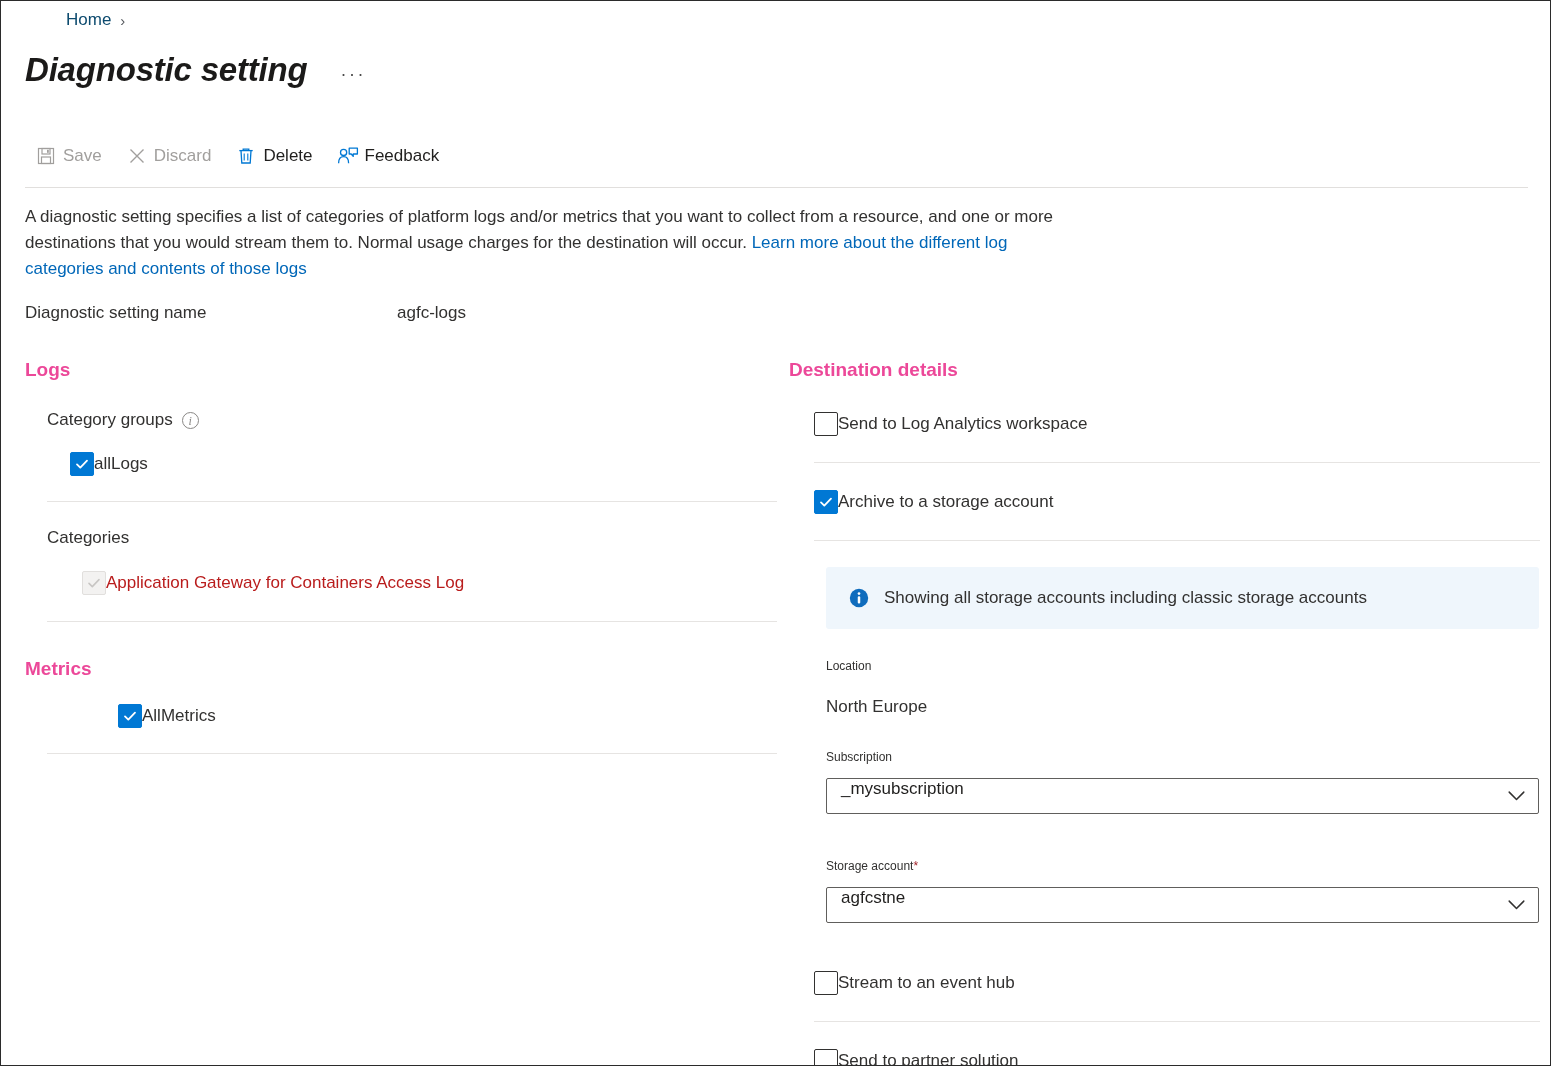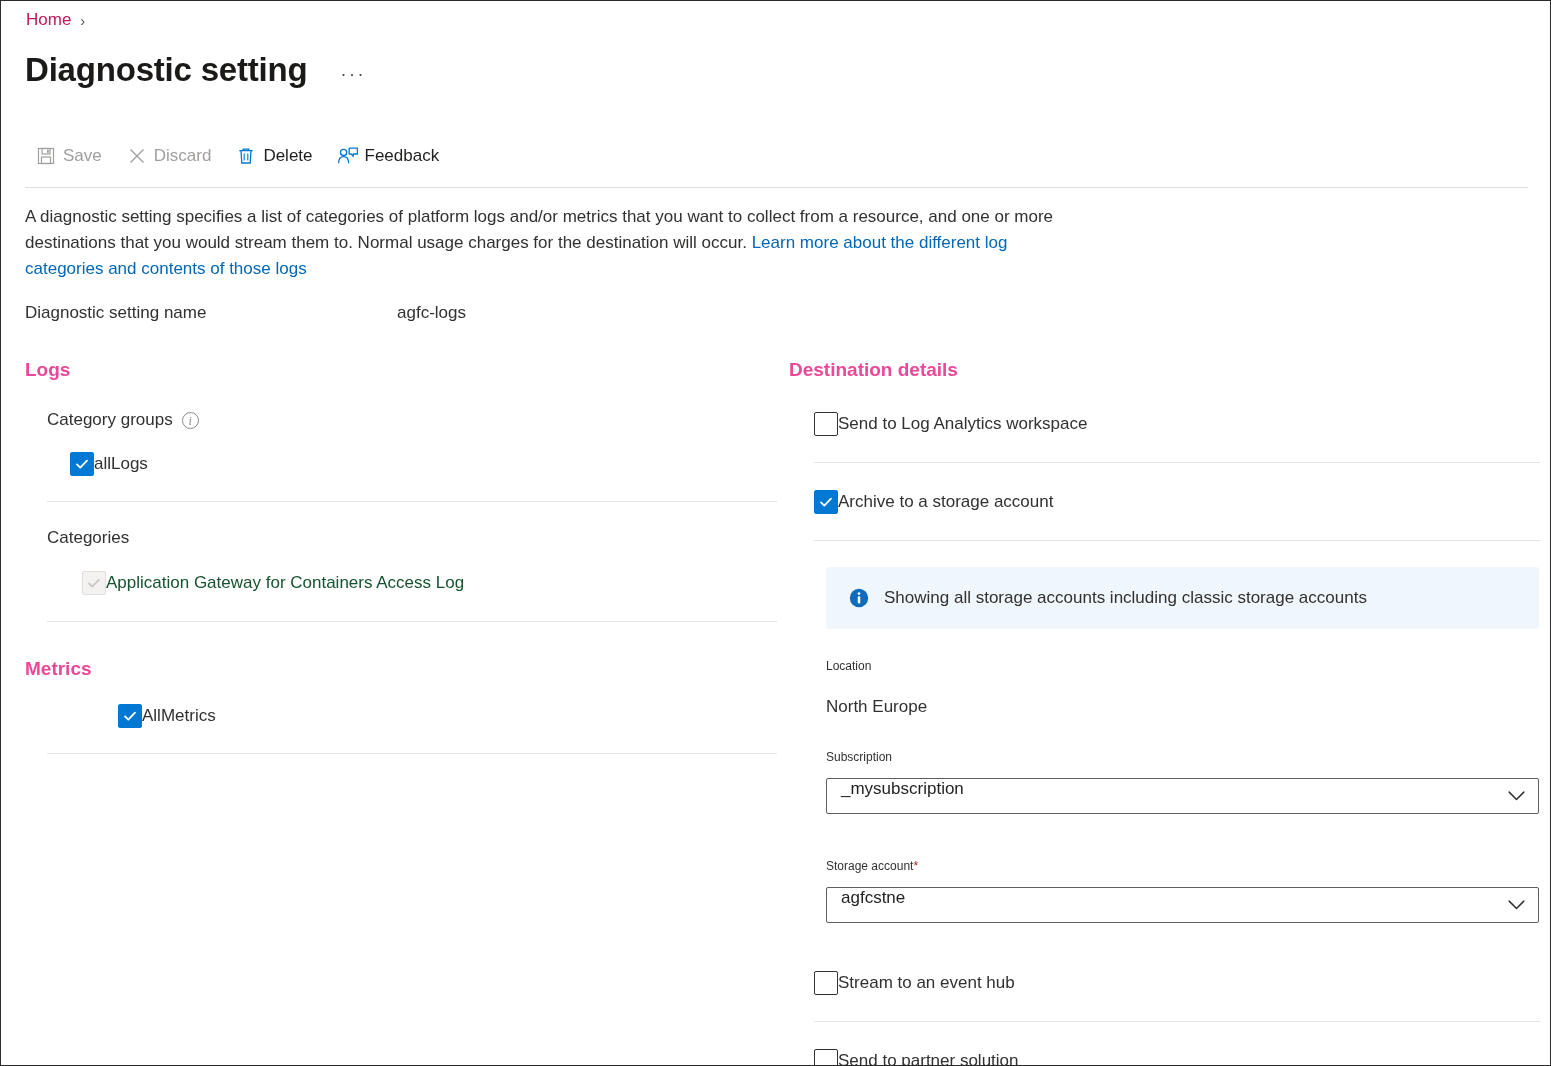--- a/index.html
+++ b/index.html
@@ -26,23 +26,24 @@
   .breadcrumb {
     position: absolute;
     left: 25px;
     top: 9px;
     display: flex;
     align-items: center;
     gap: 9px;
     font-size: 17px;
   }
   .breadcrumb a {
-    color: #be185d;
+    color: #0c4a6e;
     text-decoration: none;
     cursor: pointer;
+    margin-left: 40px;
   }
   .breadcrumb .chev {
     color: #55595e;
     font-size: 15px;
     line-height: 1;
     display: inline-block;
   }
 
   
   .title-row {
@@ -51,20 +52,21 @@
     top: 48px;
     display: flex;
     align-items: center;
   }
   .page-title {
     font-size: 33px;
     font-weight: 600;
     color: #1b1a19;
     letter-spacing: -0.2px;
     line-height: 42px;
+    font-style: italic;
   }
   .ellipsis-btn {
     margin-left: 33px;
     margin-top: 8px;
     color: #4a4a4a;
     font-size: 18px;
     letter-spacing: 2.5px;
     cursor: pointer;
     user-select: none;
     line-height: 14px;
@@ -194,21 +196,21 @@
     flex: none;
     display: inline-flex;
     align-items: center;
     justify-content: center;
     cursor: pointer;
   }
   .cb.off { border: 1.6px solid #323130; background: #ffffff; }
   .cb.on  { border: 1px solid #0078d4; background: #0078d4; }
   .cb.dis { border: 1px solid #e1dfdd; background: #f3f2f1; cursor: default; }
   .cb svg { display: block; }
-  .cbrow.dis-label { color: #14532d; }
+  .cbrow.dis-label { color: #b91c1c; }
 
   .hr {
     height: 1px;
     background: #e6e4e2;
   }
 
   
   .infobanner {
     background: #eff6fc;
     border-radius: 3px;

